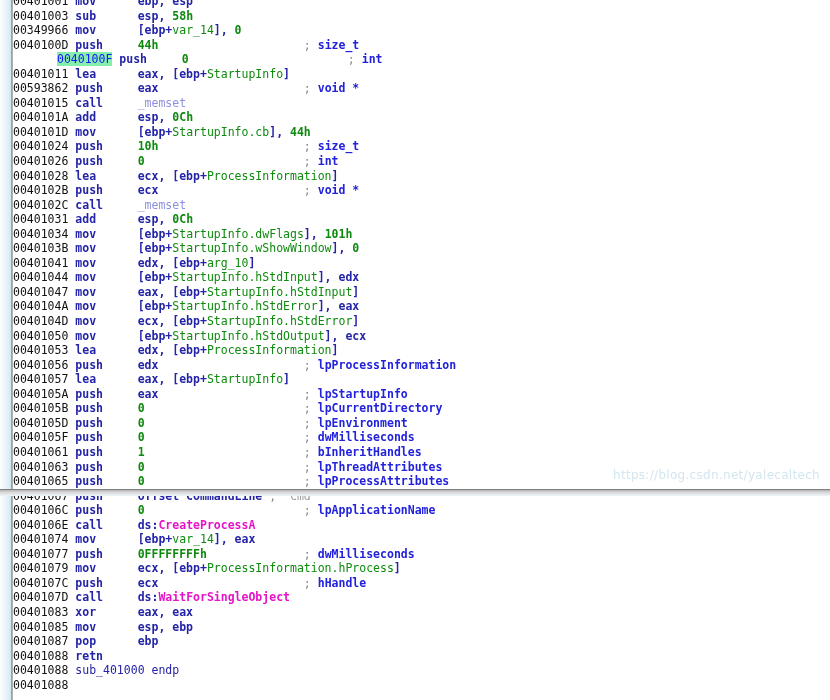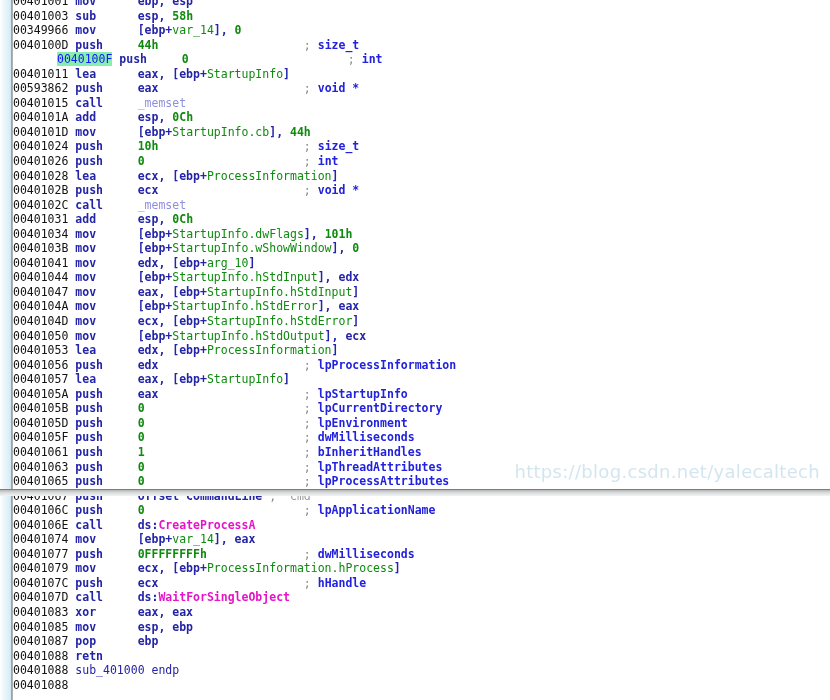--- a/index.html
+++ b/index.html
@@ -82,21 +82,21 @@
   .locfn     { color: #8f8fe0; }
   .api       { color: #e614c8; font-weight: bold; margin-top: 14px; }
   .str       { color: #9a9a9a; }
   .subname   { color: #2424a8; font-weight: normal; }
 
   .watermark {
     position: absolute;
     right: 10px;
     bottom: 14px;
     font-family: "DejaVu Sans", "Liberation Sans", sans-serif;
-    font-size: 18px;
+    font-size: 12px;
     color: #d3e6f0;
     letter-spacing: 0.3px;
     user-select: none;
   }
 </style>
 </head>
 <body>
 
 <div id="app">
 

